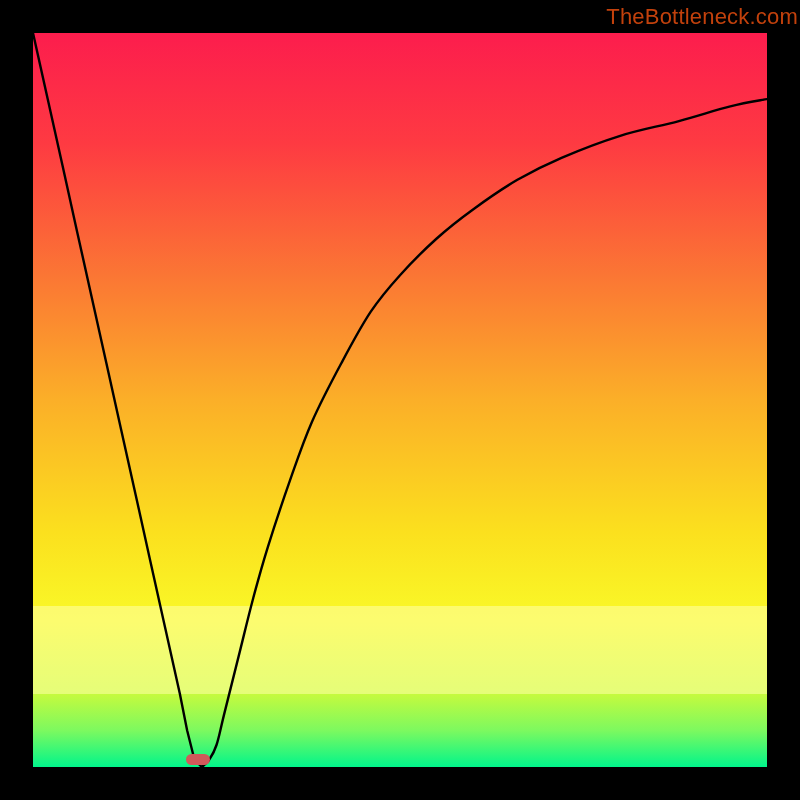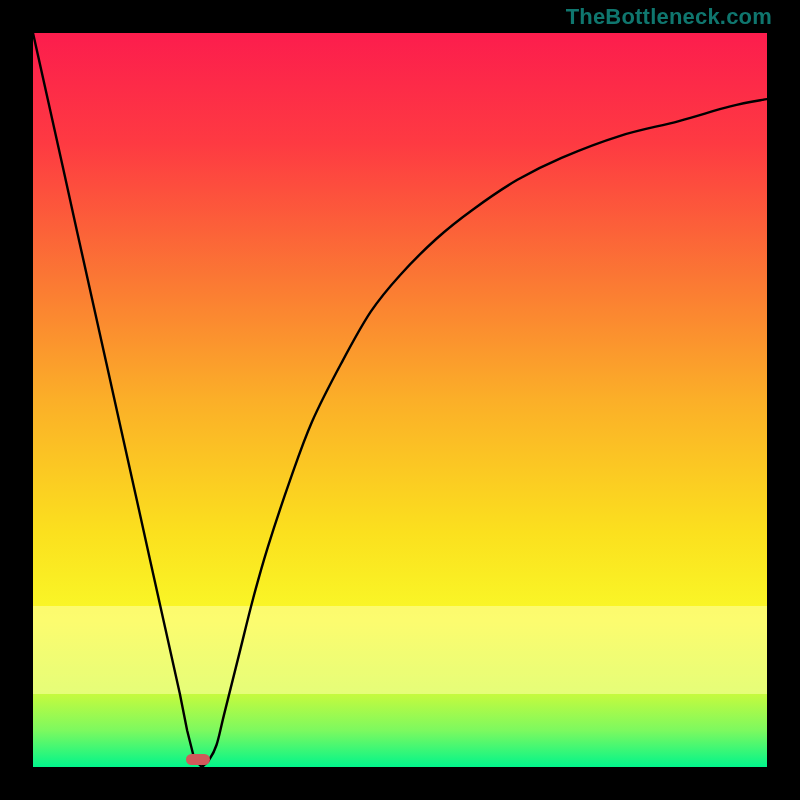--- a/index.html
+++ b/index.html
@@ -35,24 +35,24 @@
   .curve-svg {
     position: absolute;
     left: 0;
     top: 0;
     width: 734px;
     height: 734px;
   }
   .watermark {
     position: absolute;
     top: 4px;
-    right: 28px;
-    color: #0f766e;
+    right: 2px;
+    color: #c2410c;
     font-size: 22px;
-    font-weight: 700;
+    font-weight: 400;
     letter-spacing: 0.2px;
   }
   .marker {
     position: absolute;
     background: #d05a5a;
     border-radius: 10px;
   }
 </style>
 </head>
 <body>

